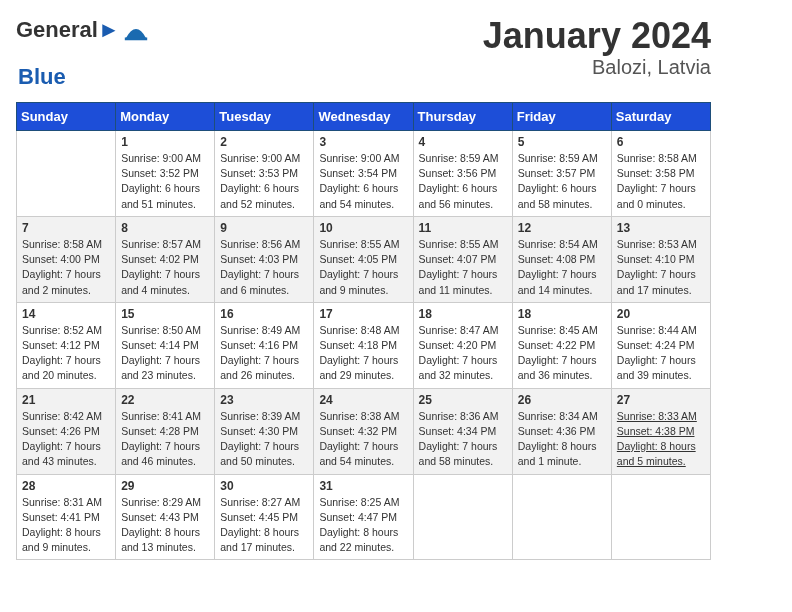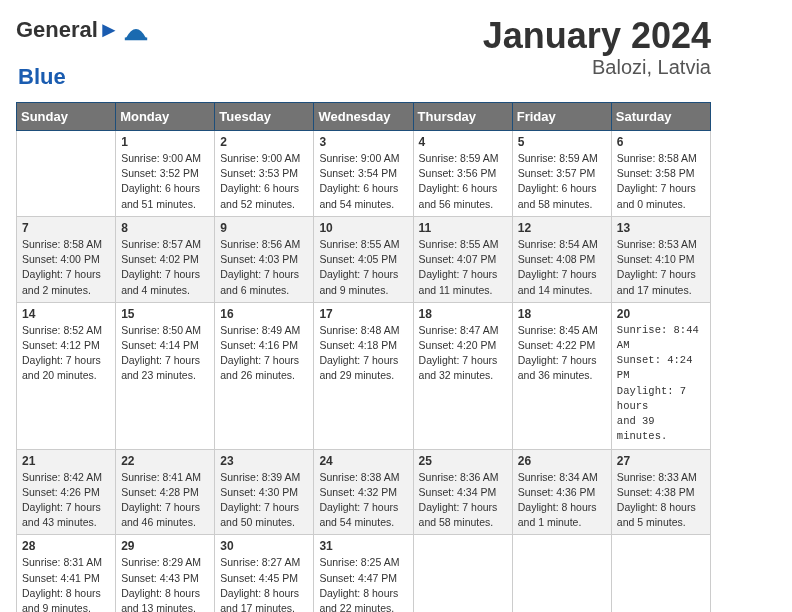--- a/index.html
+++ b/index.html
@@ -47,21 +47,21 @@
     .location {
       font-size: 20px;
       color: #555;
     }
     table {
       width: 100%;
       border-collapse: collapse;
       table-layout: fixed;
     }
     thead tr th {
-      background-color: #737373;
+      background-color: #1d4ed8;
       color: #fff;
       font-size: 13px;
       font-weight: bold;
       padding: 6px 4px;
       text-align: left;
       border: 1px solid #1e4e7a;
     }
     tbody tr td {
       border: 1px solid #ccc;
       vertical-align: top;
@@ -260,21 +260,21 @@
           </td>
           <td>
             <span class="day-number">18</span>
             <div class="day-info" style="white-space: pre-line;">Sunrise: 8:45 AM
 Sunset: 4:22 PM
 Daylight: 7 hours
 and 36 minutes.</div>
           </td>
           <td>
             <span class="day-number">20</span>
-            <div class="day-info" style="white-space: pre-line; font-family: Liberation Mono, monospace;">Sunrise: 8:44 AM
+            <div class="day-info" style="white-space: pre-line;">Sunrise: 8:44 AM
 Sunset: 4:24 PM
 Daylight: 7 hours
 and 39 minutes.</div>
           </td>
         </tr>
         <tr>
           <td>
             <span class="day-number">21</span>
             <div class="day-info" style="white-space: pre-line;">Sunrise: 8:42 AM
 Sunset: 4:26 PM
@@ -311,21 +311,21 @@
           </td>
           <td>
             <span class="day-number">26</span>
             <div class="day-info" style="white-space: pre-line;">Sunrise: 8:34 AM
 Sunset: 4:36 PM
 Daylight: 8 hours
 and 1 minute.</div>
           </td>
           <td>
             <span class="day-number">27</span>
-            <div class="day-info" style="white-space: pre-line;">Sunrise: 8:33 AM
+            <div class="day-info" style="white-space: pre-line; text-decoration: underline;">Sunrise: 8:33 AM
 Sunset: 4:38 PM
 Daylight: 8 hours
 and 5 minutes.</div>
           </td>
         </tr>
         <tr>
           <td>
             <span class="day-number">28</span>
             <div class="day-info" style="white-space: pre-line;">Sunrise: 8:31 AM
 Sunset: 4:41 PM

